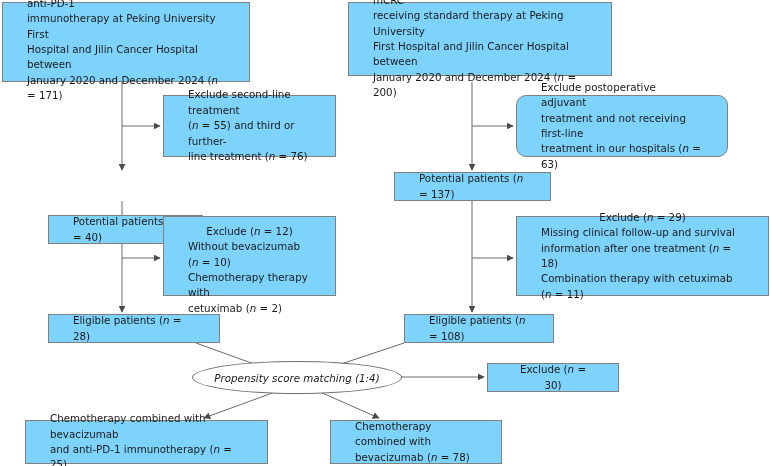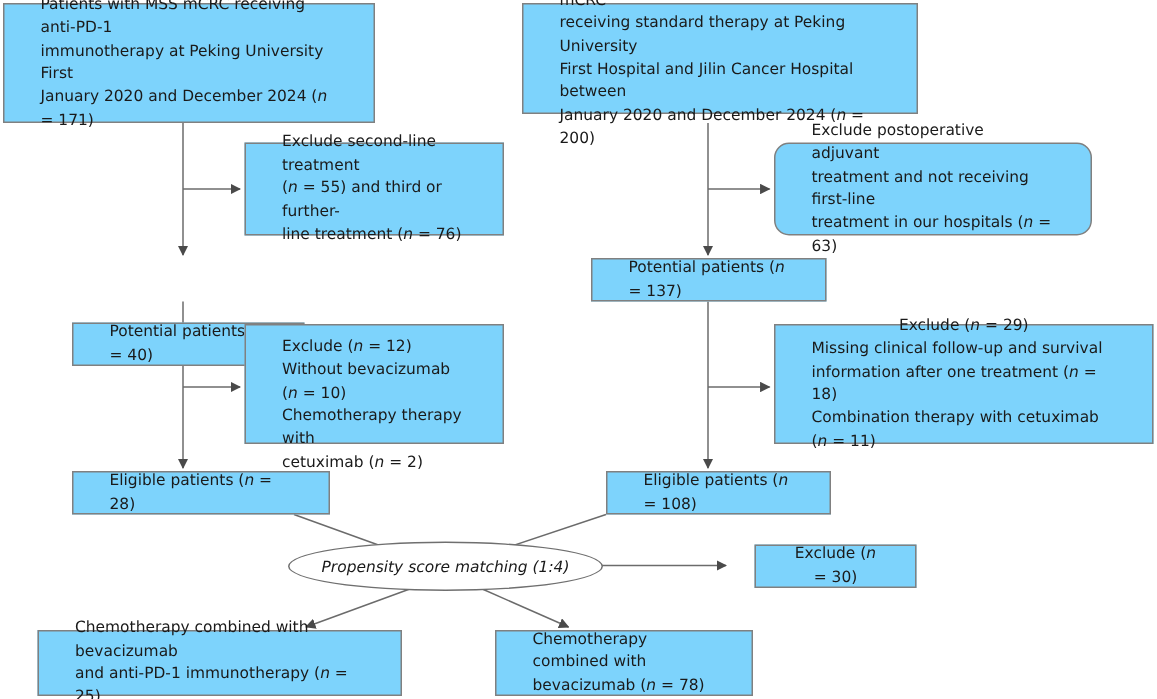--- a/index.html
+++ b/index.html
@@ -104,20 +104,21 @@
 
       <path d="M 275 392 L 204 418" marker-end="url(#arrow)"></path>
 
       <path d="M 320 392 L 379 418" marker-end="url(#arrow)"></path>
     </g>
   </svg>
 
   <div class="node" style="left:2px; top:2px; width:248px; height:80px;">
     <span class="line">Patients with MSS mCRC receiving anti-PD-1</span>
     <span class="line">immunotherapy at Peking University First</span>
+    <span class="line">Hospital and Jilin Cancer Hospital between</span>
     <span class="line">January 2020 and December 2024 (<i class="var">n</i> = 171)</span>
   </div>
 
   <div class="node" style="left:348px; top:2px; width:264px; height:74px;">
     <span class="line">Randomly select patients with MSS mCRC</span>
     <span class="line">receiving standard  therapy at Peking University</span>
     <span class="line">First Hospital and Jilin Cancer Hospital between</span>
     <span class="line">January 2020 and December 2024 (<i class="var">n</i> = 200)</span>
   </div>
 
@@ -135,21 +136,21 @@
 
   <div class="node single" style="left:48px; top:172px; width:155px; height:29px;margin-top:43px;">
     <span class="line">Potential patients (<i class="var">n</i> = 40)</span>
   </div>
 
   <div class="node single" style="left:394px; top:172px; width:157px; height:29px;">
     <span class="line">Potential patients (<i class="var">n</i> = 137)</span>
   </div>
 
   <div class="node" style="left:163px; top:216px; width:173px; height:80px;">
-    <span class="line" style="margin-top:28px;">Exclude (<i class="var">n</i> = 12)</span>
+    <span class="line" style="text-align:center;margin-top:28px;">Exclude (<i class="var">n</i> = 12)</span>
     <span class="line">Without bevacizumab (<i class="var">n</i> = 10)</span>
     <span class="line">Chemotherapy therapy with</span>
     <span class="line">cetuximab (<i class="var">n</i> = 2)</span>
   </div>
 
   <div class="node" style="left:516px; top:216px; width:253px; height:80px;">
     <span class="line" style="text-align:center;">Exclude (<i class="var">n</i> = 29)</span>
     <span class="line">Missing clinical follow-up and survival</span>
     <span class="line">information after one treatment (<i class="var">n</i> = 18)</span>
     <span class="line">Combination therapy with cetuximab (<i class="var">n</i> = 11)</span>
@@ -161,21 +162,21 @@
 
   <div class="node single" style="left:404px; top:314px; width:150px; height:29px;">
     <span class="line">Eligible patients (<i class="var">n</i> = 108)</span>
   </div>
 
   <div class="ellipse-node" style="left:192px; top:361px; width:210px; height:33px;">
     <span class="ell-shape"></span>
     <span class="ell-label">Propensity score matching (1:4)</span>
   </div>
 
-  <div class="node single" style="left:503px; top:363px; width:108px; height:29px;">
+  <div class="node single" style="left:487px; top:363px; width:132px; height:29px;">
     <span class="line" style="text-align:center;">Exclude (<i class="var">n</i> = 30)</span>
   </div>
 
   <div class="node" style="left:25px; top:420px; width:243px; height:44px;">
     <span class="line">Chemotherapy combined with bevacizumab</span>
     <span class="line">and anti-PD-1 immunotherapy (<i class="var">n</i> = 25)</span>
   </div>
 
   <div class="node" style="left:330px; top:420px; width:172px; height:44px;">
     <span class="line">Chemotherapy combined with</span>

